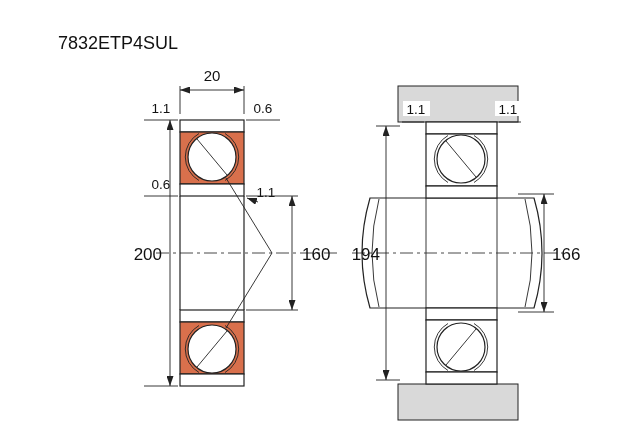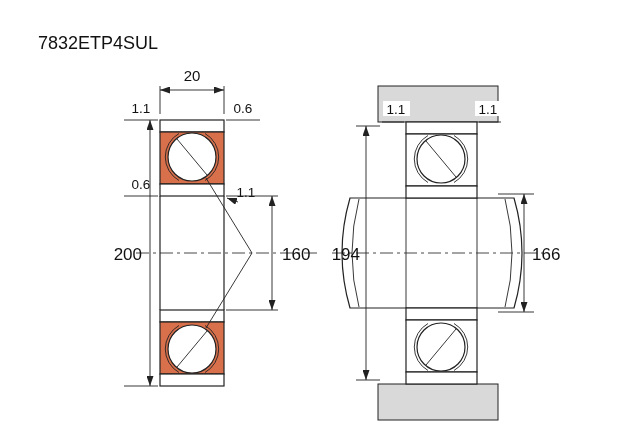--- a/index.html
+++ b/index.html
@@ -1,17 +1,17 @@
 <!DOCTYPE html>
 <html><head>
 <meta charset="utf-8">
 <style>
   html,body{margin:0;padding:0;background:#ffffff;}
   .stage{position:relative;width:588px;height:440px;background:#ffffff;overflow:hidden;
-         font-family:"Liberation Sans",sans-serif;}
+         font-family:"Liberation Sans",sans-serif;padding-left:20px;}
   svg text{font-family:"Liberation Sans",sans-serif;fill:#111;}
   .title-txt{font-size:18px;font-weight:500;}
   .dim-sm{font-size:13.5px;text-anchor:middle;}
   .dim-lg{font-size:17px;}
   .part{fill:#ffffff;stroke:#222;stroke-width:1.2;}
   .cagepart{stroke:#222;stroke-width:1.2;}
   .housing{stroke:#222;stroke-width:1;}
   .line{stroke:#222;stroke-width:1.2;fill:none;}
   .thin{stroke:#222;stroke-width:0.9;fill:none;}
   .dim{stroke:#222;stroke-width:0.9;fill:none;}

